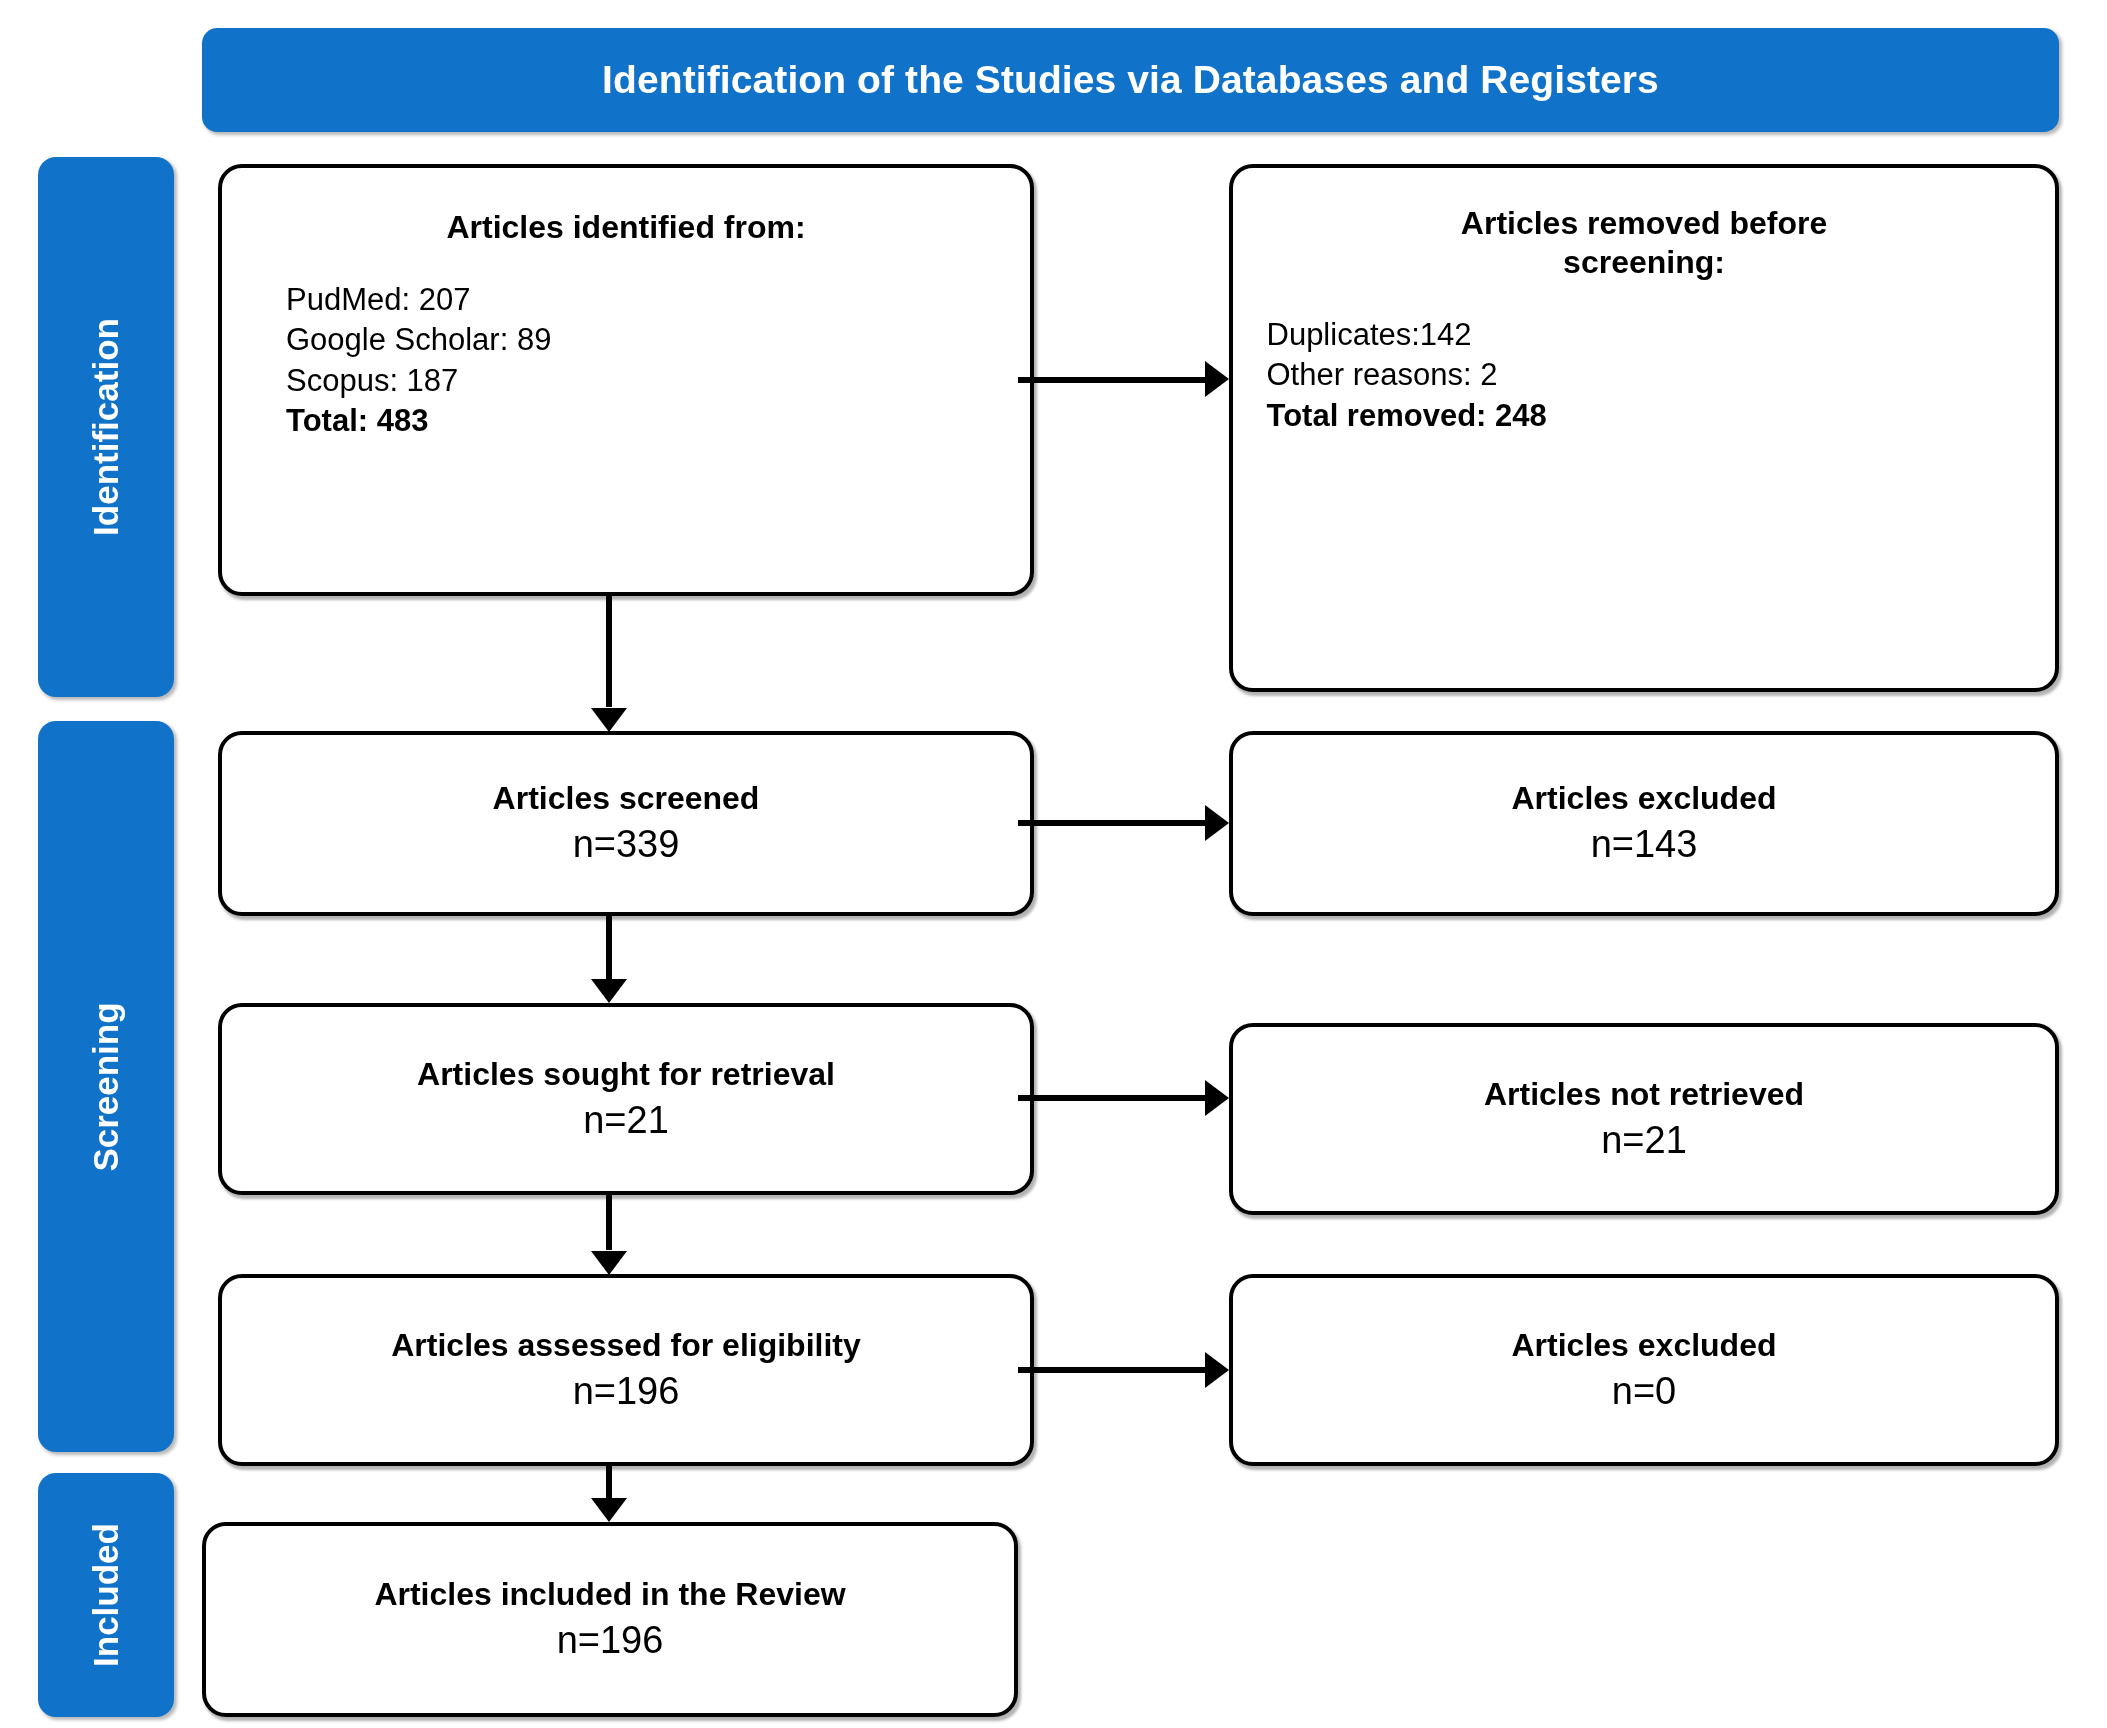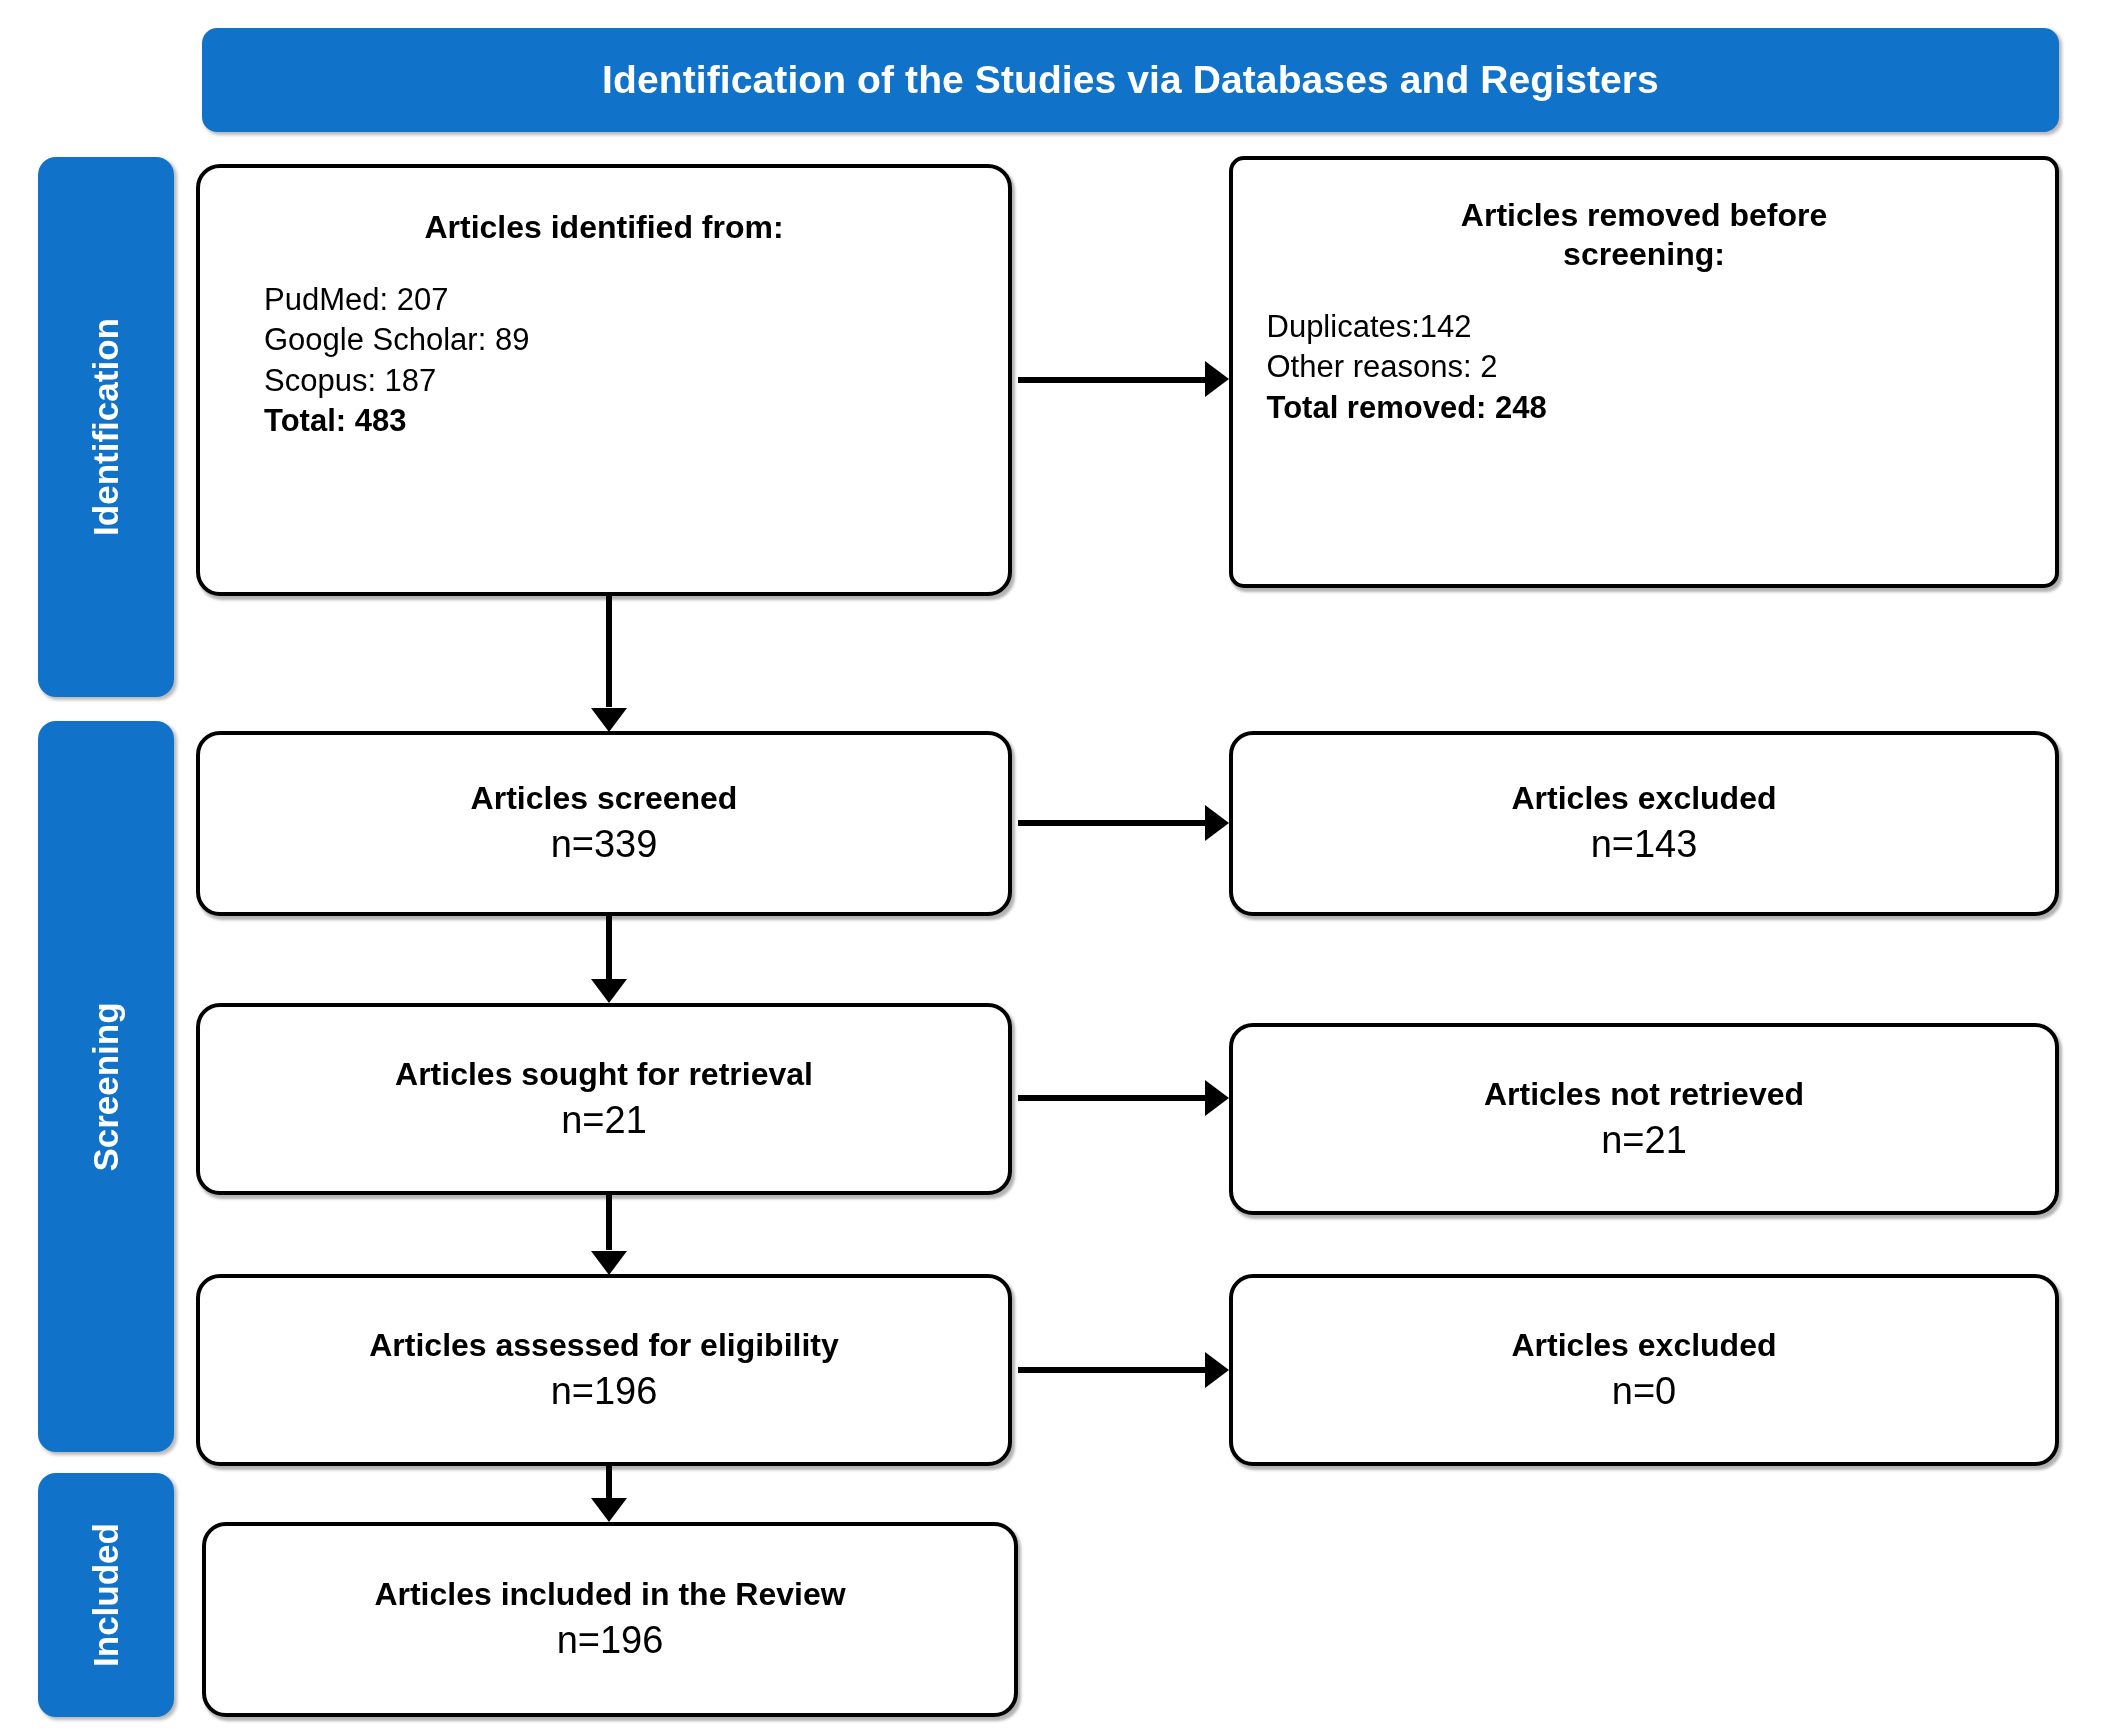--- a/index.html
+++ b/index.html
@@ -95,25 +95,25 @@
     line-height:1.30;
     color:#000000;
   }
   .detail-list .row{ white-space:pre; }
   .detail-list .row.total{ font-weight:bold; }
   #box-identified .detail-list{ margin-left:43px; }
   #box-removed  .detail-list{ margin-left:12.5px; }
   #box-removed .title{ margin-top:36px; }
 
   
-  .col-left { left:196px;  width:816px; }
+  .col-left { left:218px;  width:816px; }
   .col-right{ left:1229px; width:830px; }
 
   #box-identified { top:164px;  height:432px; }
-  #box-removed    { top:156px;  height:432px;border-radius:15px; }
+  #box-removed    { top:164px;  height:528px; }
   #box-screened   { top:731px; height:185px; }
   #box-excluded1  { top:731px; height:185px; }
   #box-sought     { top:1003px; height:192px; }
   #box-notretr    { top:1003px; height:192px;margin-top:20px; }
   #box-assessed   { top:1274px; height:192px; }
   #box-excluded2  { top:1274px; height:192px; }
   #box-included   { top:1522px; height:195px; width:816px; left:202px; }
 
   
   .conn{ position:absolute; }

